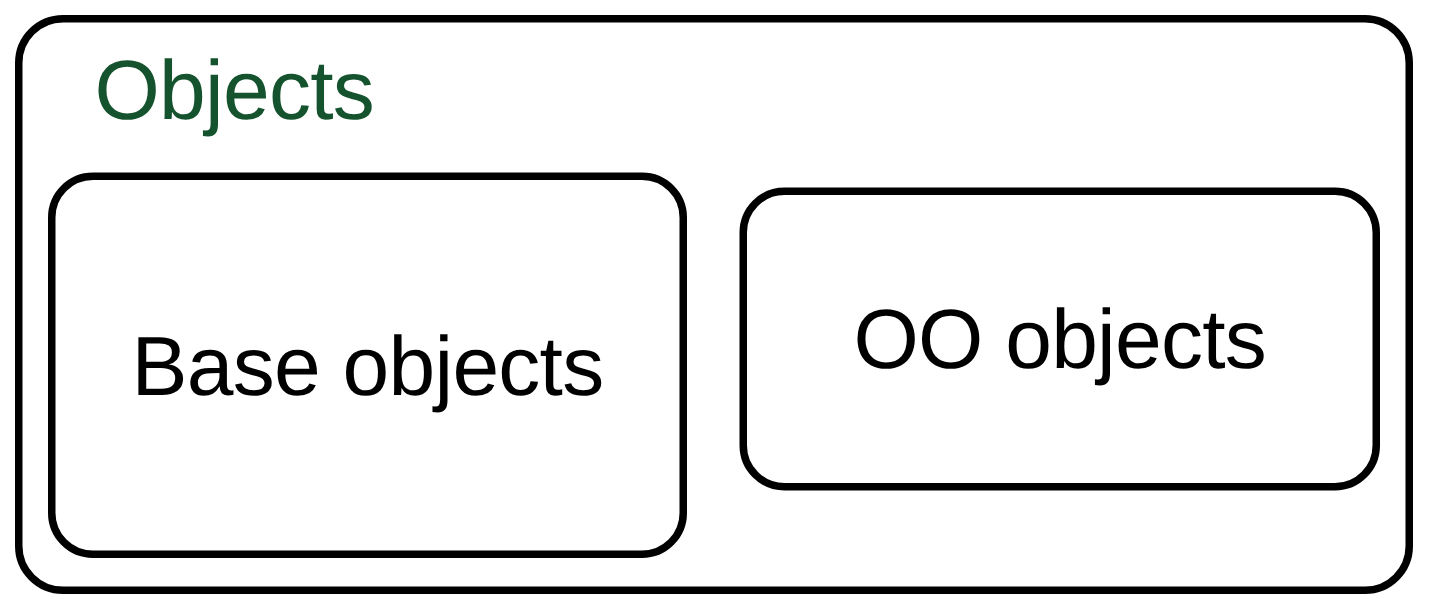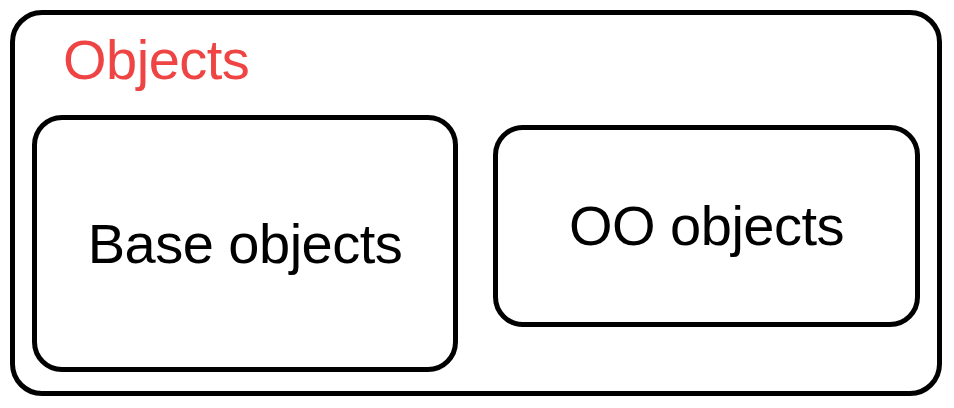--- a/index.html
+++ b/index.html
@@ -32,21 +32,21 @@
     border: 5px solid #000000;
     border-radius: 32px;
   }
   
   #outer-label {
     position: absolute;
     left: 63px;
     top: 28px;
     font-size: 56px;
     line-height: 64px;
-    color: #ef4444;
+    color: #14532d;
     letter-spacing: -0.5px;
     white-space: nowrap;
   }
   
   .inner-box {
     position: absolute;
     box-sizing: border-box;
     border: 5px solid #000000;
     border-radius: 30px;
     display: flex;

